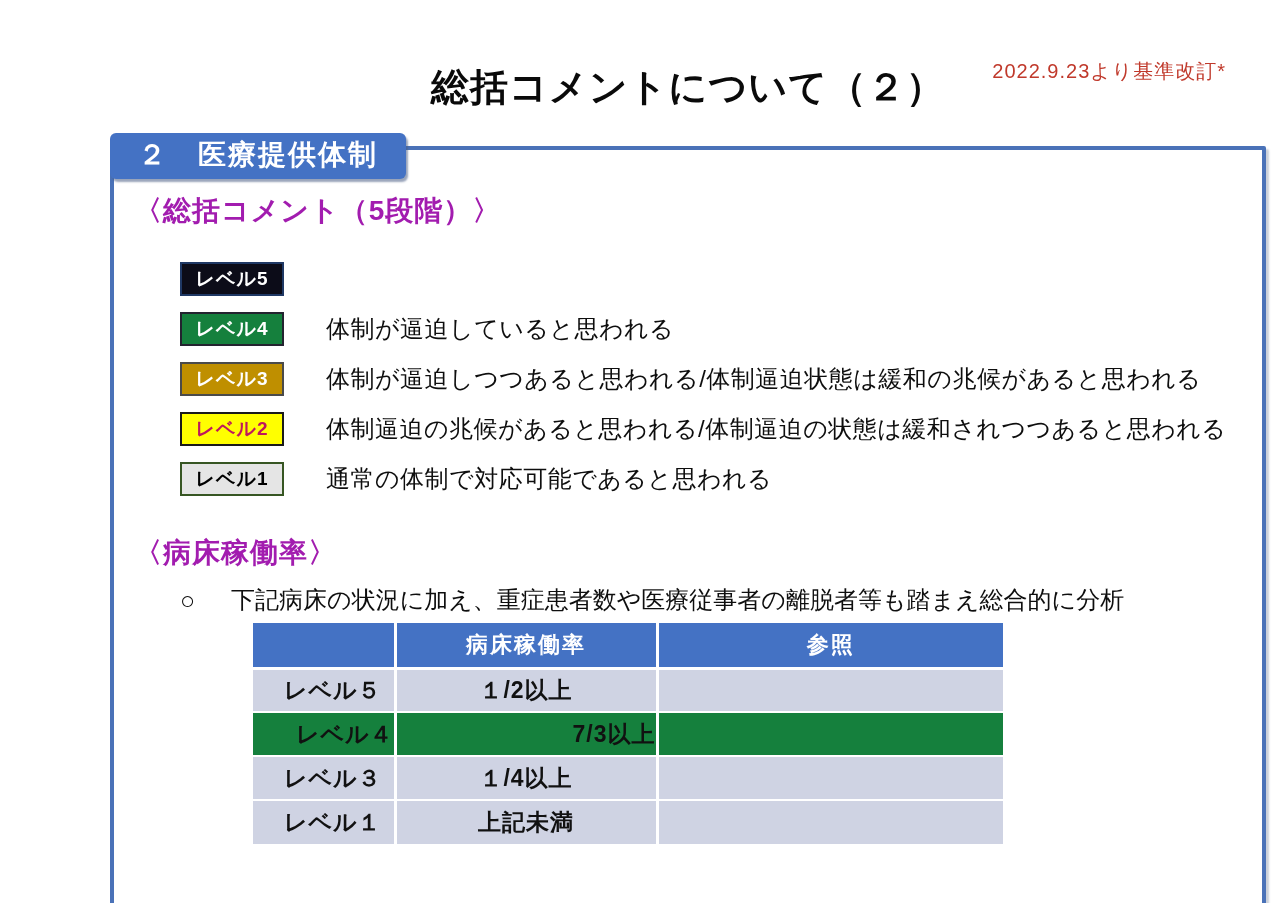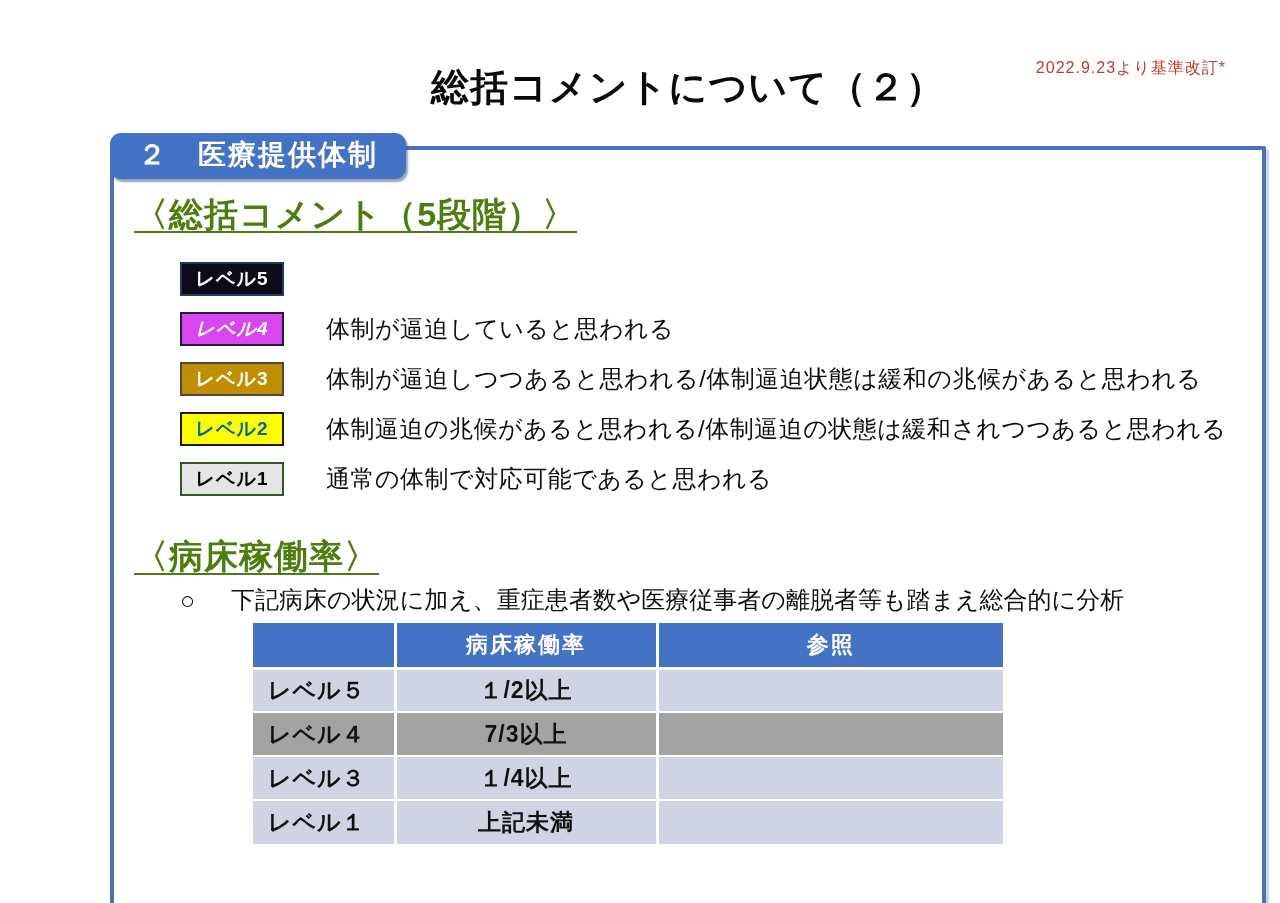--- a/index.html
+++ b/index.html
@@ -13,49 +13,48 @@
   .abs { position: absolute; }
 
   .slide-title {
     top: 14px; left: 0; width: 100%;
     text-align: center;
     font-size: 38px; font-weight: bold; color: #0a0a0a;
     letter-spacing: 1px;
   }
   .revision-note {
     top: 10px; right: 70px;
-    font-size: 16px; color: #c0392b;
+    font-size: 20px; color: #c0392b;
     letter-spacing: 1px;
   }
 
   .main-box {
     left: 62px; top: 98px;
     width: 1156px; height: 788px;
     border: 4px solid #4a72b8;
     border-radius: 2px;
     background: #ffffff;
     box-shadow: 3px 3px 2px rgba(140,150,170,0.45);
   }
 
   .section-tab {
     left: 62px; top: 85px;
     height: 46px; line-height: 44px;
     padding: 0 28px;
     background: #4472c4;
-    border-radius: 11px;
+    border-radius: 6px;
     color: #ffffff;
     font-size: 28px; font-weight: bold;
     letter-spacing: 2px;
     box-shadow: 2px 3px 2px rgba(70,90,130,0.55);
     z-index: 3;
   }
 
   .sub-heading {
-    font-size: 34px; font-weight: bold; color: #4d7c0f;
-    text-decoration: underline;
+    font-size: 28px; font-weight: bold; color: #a21caf;
     text-decoration-thickness: 2px;
     text-underline-offset: 5px;
     letter-spacing: 1px;
   }
   .summary-heading { left: 86px; top: 144px; }
   .criteria-heading { left: 86px; top: 486px; }
 
   .levels { left: 100px; top: 198px; }
   .level-row {
     display: flex; align-items: center;
@@ -104,50 +103,50 @@
     letter-spacing: 2px;
   }
   .criteria-table td {
     height: 44px;
     font-size: 23px; font-weight: bold; color: #111111;
     border-bottom: 2px solid #ffffff;
   }
   .criteria-table tr:last-child td { border-bottom: none; }
   .criteria-table th:not(:last-child),
   .criteria-table td:not(:last-child) { border-right: 3px solid #ffffff; }
-  .criteria-table td.level-cell { padding-left: 15px; text-align: left; letter-spacing: 1px; }
+  .criteria-table td.level-cell { padding-left: 31px; text-align: left; letter-spacing: 1px; }
   .criteria-table td.occ-cell { text-align: center; letter-spacing: 1px; }
   .criteria-table tr.band-dark td { background: #cfd3e3; }
-  .criteria-table tr.band-light td { background: #a3a3a3; }
+  .criteria-table tr.band-light td { background: #15803d; text-align: right; }
 </style>
 </head>
 <body>
 
 <div class="abs slide-title">総括コメントについて（２）</div>
 <div class="abs revision-note">2022.9.23より基準改訂*</div>
 
 <div class="abs main-box"></div>
 <div class="abs section-tab">２　医療提供体制</div>
 
 <div class="abs sub-heading summary-heading">〈総括コメント（5段階）〉</div>
 
 <div class="abs levels">
   <div class="level-row">
     <span class="level-badge" style="background-color: rgb(12, 12, 24); border-color: rgb(31, 56, 100); color: rgb(255, 255, 255);">レベル5</span>
   </div>
   <div class="level-row">
-    <span class="level-badge" style="background-color: #d946ef; border-color: rgb(35, 35, 47); color: rgb(255, 255, 255); font-style: italic;">レベル4</span>
+    <span class="level-badge" style="background-color: #15803d; border-color: rgb(35, 35, 47); color: rgb(255, 255, 255);">レベル4</span>
     <span class="level-desc">体制が逼迫していると思われる</span>
   </div>
   <div class="level-row">
     <span class="level-badge" style="background-color: rgb(191, 143, 0); border-color: rgb(74, 74, 74); color: rgb(255, 255, 255);">レベル3</span>
     <span class="level-desc">体制が逼迫しつつあると思われる/体制逼迫状態は緩和の兆候があると思われる</span>
   </div>
   <div class="level-row">
-    <span class="level-badge" style="background-color: rgb(255, 255, 0); border-color: rgb(26, 26, 26); color: #0369a1;">レベル2</span>
+    <span class="level-badge" style="background-color: rgb(255, 255, 0); border-color: rgb(26, 26, 26); color: #be185d;">レベル2</span>
     <span class="level-desc">体制逼迫の兆候があると思われる/体制逼迫の状態は緩和されつつあると思われる</span>
   </div>
   <div class="level-row">
     <span class="level-badge" style="background-color: #e5e5e5; border-color: rgb(55, 86, 35); color: rgb(0, 0, 0);">レベル1</span>
     <span class="level-desc">通常の体制で対応可能であると思われる</span>
   </div>
 </div>
 
 <div class="abs sub-heading criteria-heading">〈病床稼働率〉</div>
 

